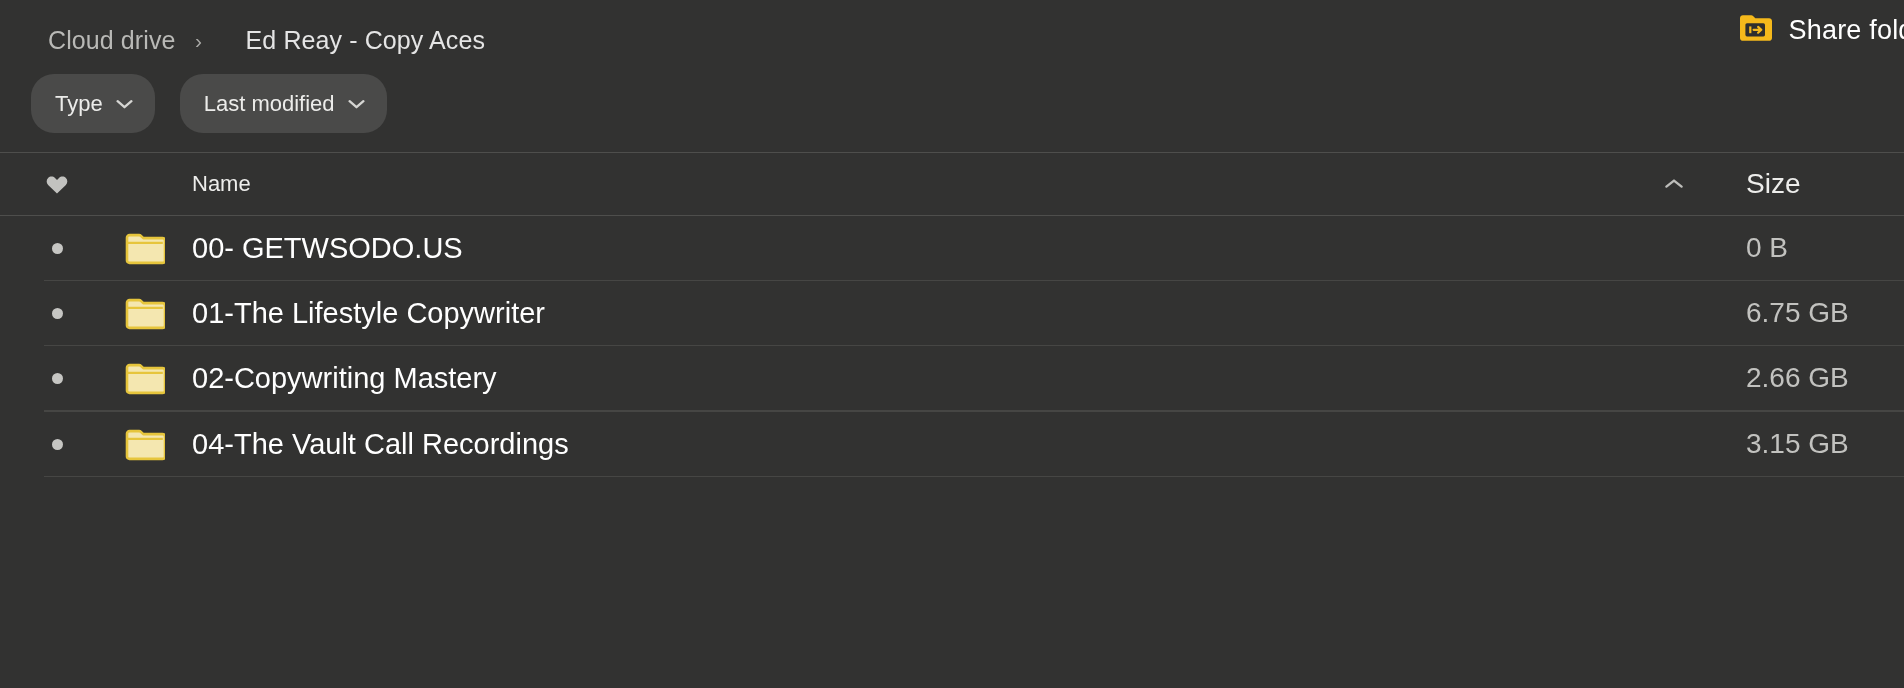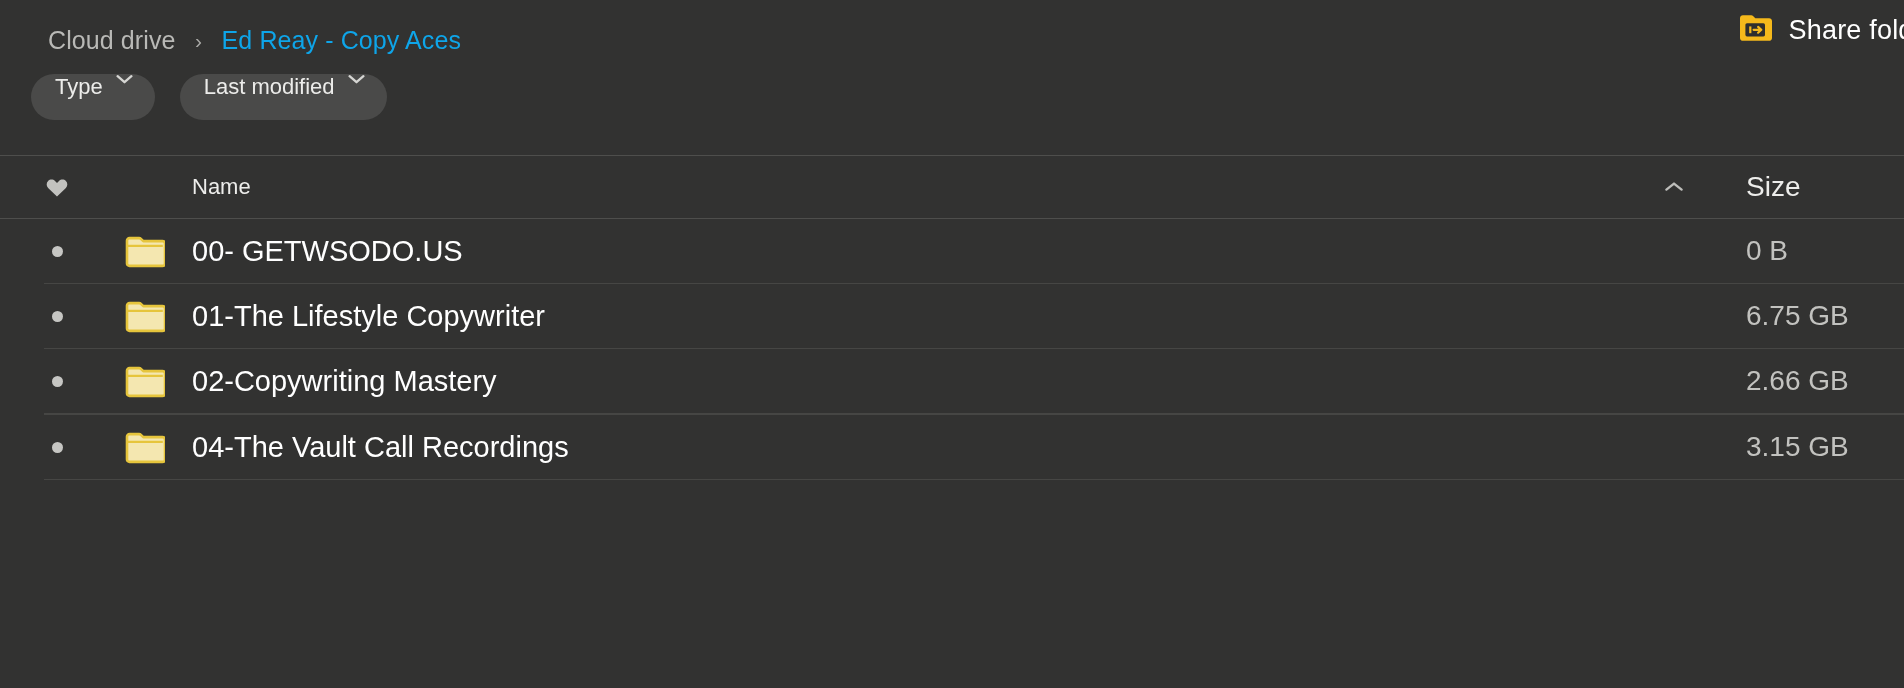--- a/index.html
+++ b/index.html
@@ -37,21 +37,22 @@
     gap: 16px;
     font-size: 25px;
   }
   .crumb {
     color: #b9b9b6;
     letter-spacing: 0.1px;
     white-space: nowrap;
     cursor: pointer;
   }
   .crumb.current {
-    color: #0ea5e9;
+    color: #e5e5e5;
+    margin-left: 24px;
   }
   .crumb-sep {
     color: #a9a9a6;
     font-size: 21px;
     line-height: 1;
     display: flex;
     align-items: center;
     justify-content: center;
     width: 14px;
   }
@@ -73,44 +74,45 @@
   }
 
   
   .filters {
     display: flex;
     align-items: center;
     gap: 25px;
     padding: 10px 0 0 31px;
   }
   .chip {
-    height: 46px;
+    height: 59px;
     border-radius: 23px;
     background: #4a4a49;
     display: inline-flex;
+    align-items: center;
     gap: 13px;
     padding: 0 22px 0 24px;
     cursor: pointer;
     box-sizing: border-box;
   }
   .chip-label {
     font-size: 22px;
     color: #ececea;
     white-space: nowrap;
   }
   .chev {
     width: 17px;
     height: 10px;
     flex: 0 0 auto;
     display: block;
   }
 
   
   .table {
-    margin-top: 35px;
+    margin-top: 19px;
     width: 100%;
   }
   .hdr-rule {
     height: 1px;
     background: #4e4e4c;
     width: 100%;
   }
   .row-rule {
     height: 1px;
     background: #464644;

